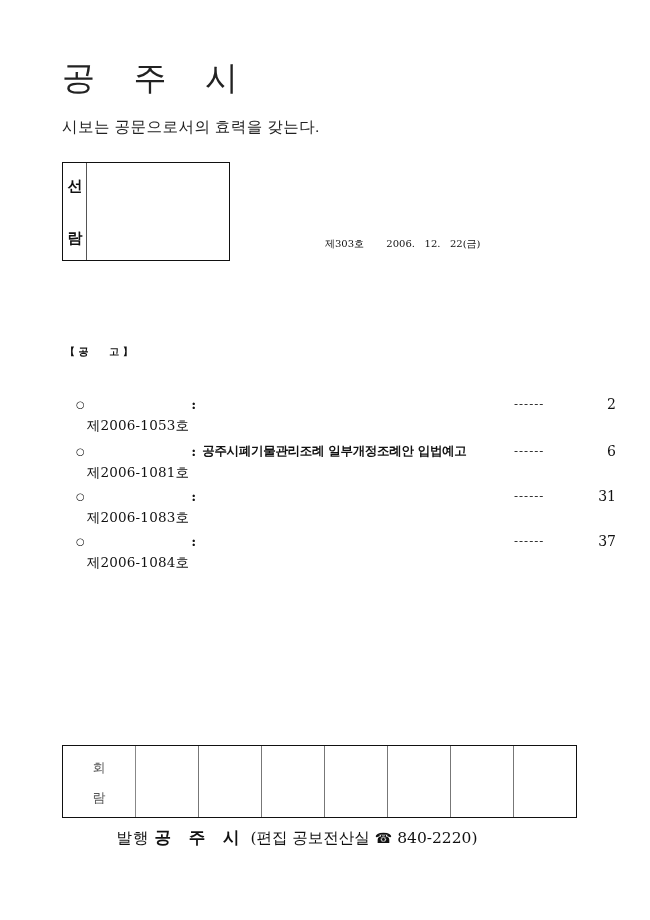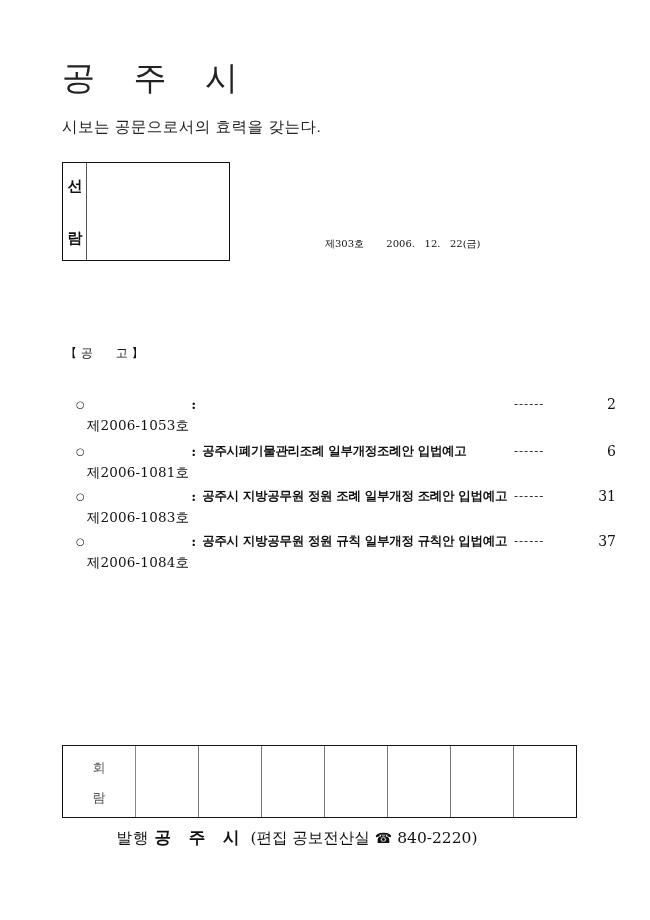--- a/index.html
+++ b/index.html
@@ -9,21 +9,21 @@
     font-family: "DejaVu Serif", "Liberation Serif", serif;
   }
   .abs { position: absolute; }
   .title {
     left: 62px; top: 56px; font-size: 33px; letter-spacing: 14px;
     font-family: "DejaVu Sans", "Liberation Sans", sans-serif; font-weight: 300;
     color: #222;
   }
   .subtitle {
     left: 62px; top: 117px; font-size: 15.5px; letter-spacing: 0.5px;
-    font-family: Liberation Sans, sans-serif; color: #222;
+    font-family: Liberation Serif, serif; color: #222;
   }
   .approval-box {
     left: 62px; top: 162px; width: 168px; height: 99px;
     border: 1.5px solid #111; box-sizing: border-box;
   }
   .approval-box .side {
     position: absolute; left: 0; top: 0; width: 24px; height: 100%;
     border-right: 1px solid #555; box-sizing: border-box;
   }
   .approval-box .side span {
@@ -34,21 +34,21 @@
     position: absolute; left: 24px; top: 0; right: 0; height: 26px;
     border-bottom: 1.5px solid #111; text-align: center;
     font-size: 15px; line-height: 24px; letter-spacing: 1px;
     font-family: "DejaVu Sans", sans-serif;
   }
   .issue-line {
     left: 325px; top: 237px; font-size: 10px; white-space: pre;
     font-family: "DejaVu Serif", "Liberation Serif", serif;
   }
   .section-head {
-    left: 65px; top: 345px; font-size: 12px; font-weight: normal;
+    left: 65px; top: 345px; font-size: 10px; font-weight: bold;
     font-family: "DejaVu Sans", sans-serif; white-space: pre;
   }
   .notice {
     left: 76px; width: 540px; height: 20px; font-size: 13.5px;
     display: flex; align-items: center; white-space: nowrap;
   }
   .notice .bullet { font-size: 10px; margin-right: 2px; font-family: "DejaVu Sans", sans-serif; }
   .notice .num { font-family: "DejaVu Serif", serif; letter-spacing: 0.2px; margin-top: 44px; }
   .notice .colon { font-weight: bold; margin: 0 6px 0 2px; }
   .notice .ttl { font-weight: bold; font-size: 12.5px; font-family: "DejaVu Sans", sans-serif; letter-spacing: -0.3px; }
@@ -106,30 +106,28 @@
   <span class="colon">:</span>
   <span class="ttl">공주시폐기물관리조례 일부개정조례안 입법예고</span>
   <span class="dash">------</span>
   <span class="page">6</span>
 </div>
 
 <div class="abs notice" style="top:486px">
   <span class="bullet">○</span>
   <span class="num">제2006-1083호</span>
   <span class="colon">:</span>
-  <span class="ttl">공주시 지방공무원 정원 조례 일부개정 조례안 입법예고</span>
   <span class="dash">------</span>
   <span class="page">31</span>
 </div>
 
 <div class="abs notice" style="top:531px">
   <span class="bullet">○</span>
   <span class="num">제2006-1084호</span>
   <span class="colon">:</span>
-  <span class="ttl">공주시 지방공무원 정원 규칙 일부개정 규칙안 입법예고</span>
   <span class="dash">------</span>
   <span class="page">37</span>
 </div>
 
 <div class="abs circ-table">
   <div class="label-cell">
     <span style="top:13px">회</span>
     <span style="top:43px">람</span>
   </div>
   <div class="cell"></div>

